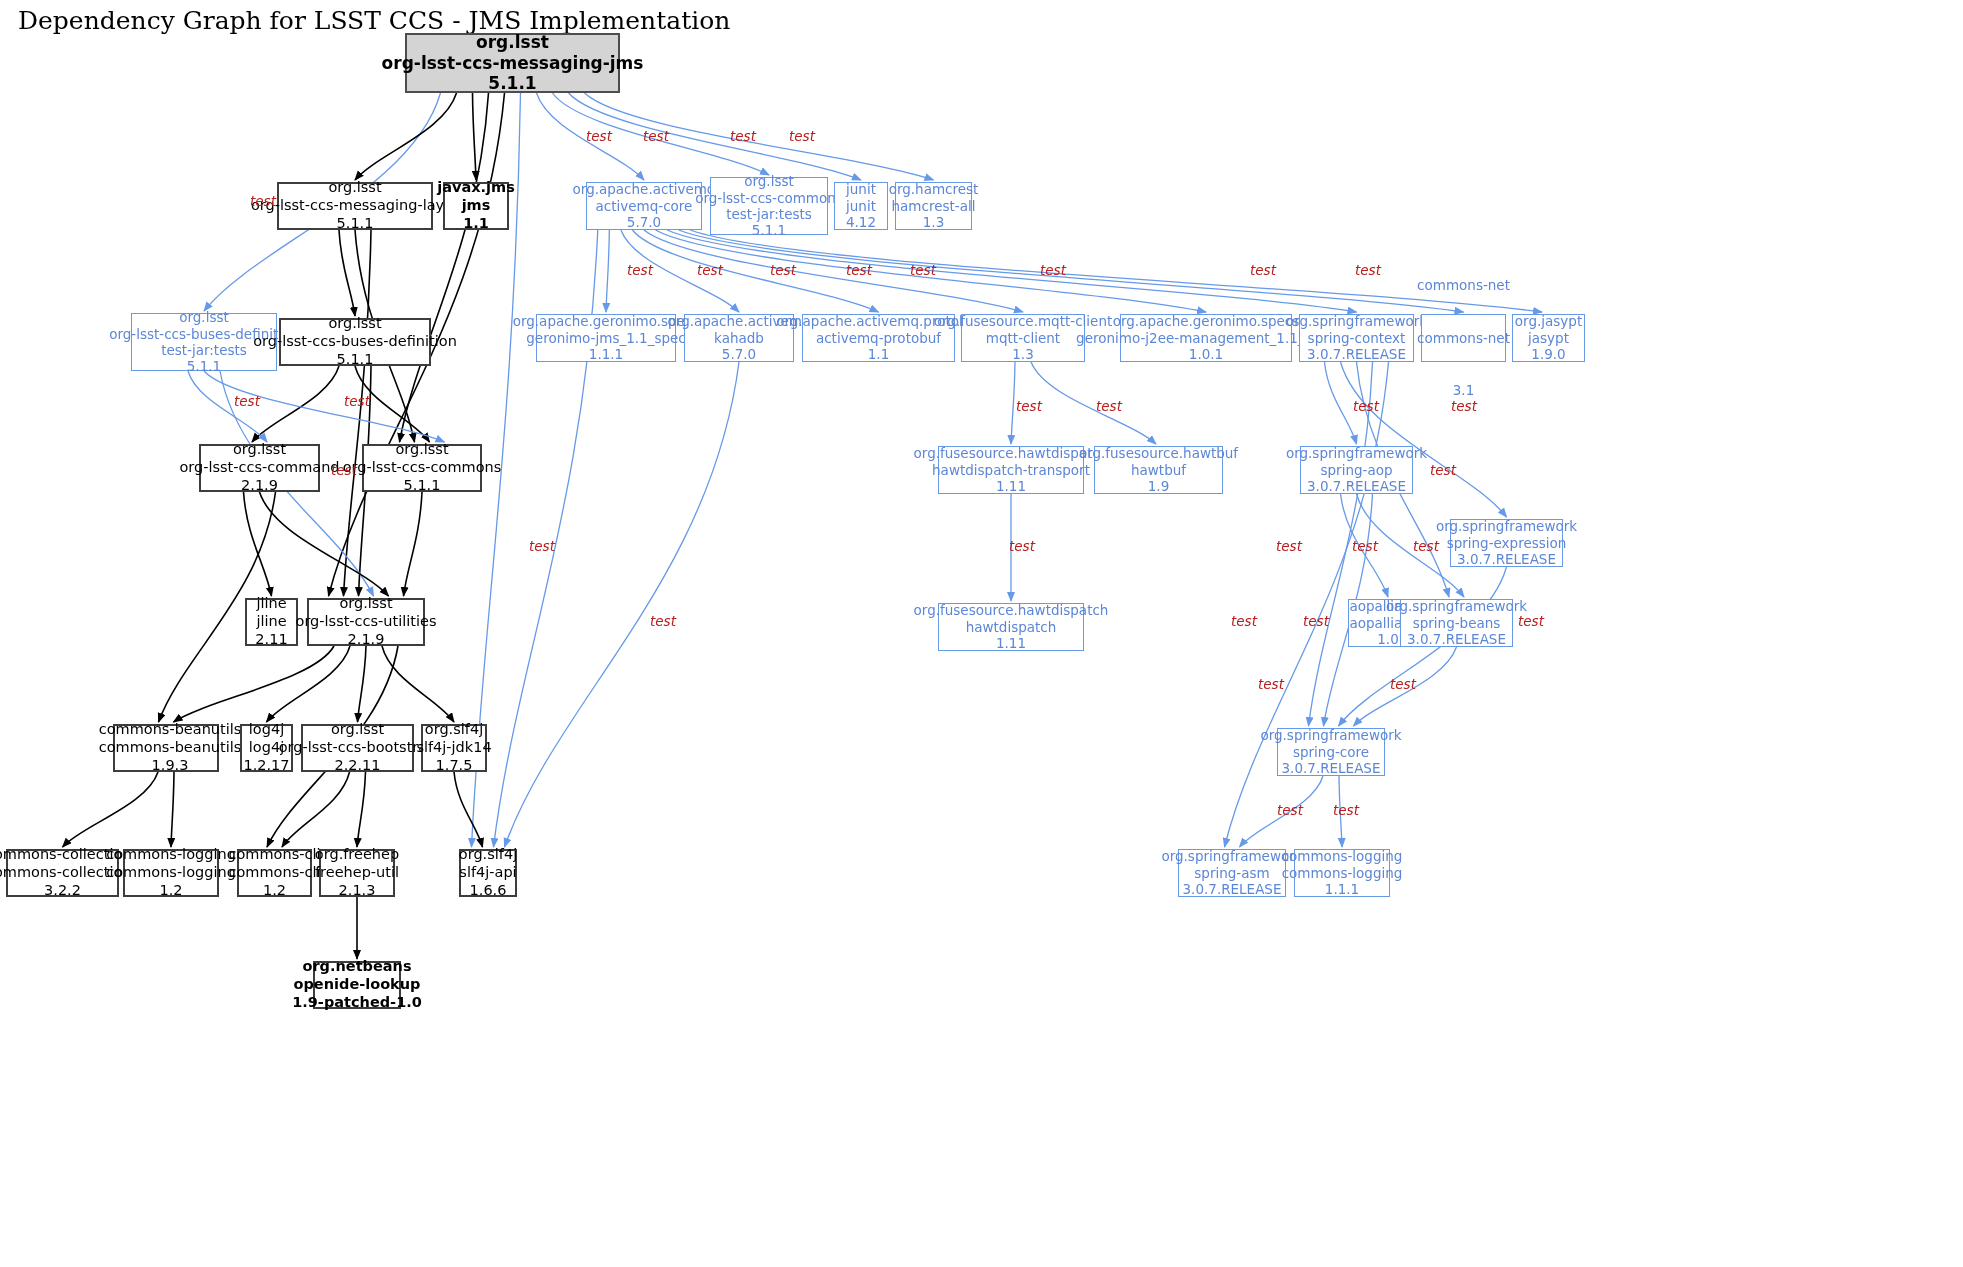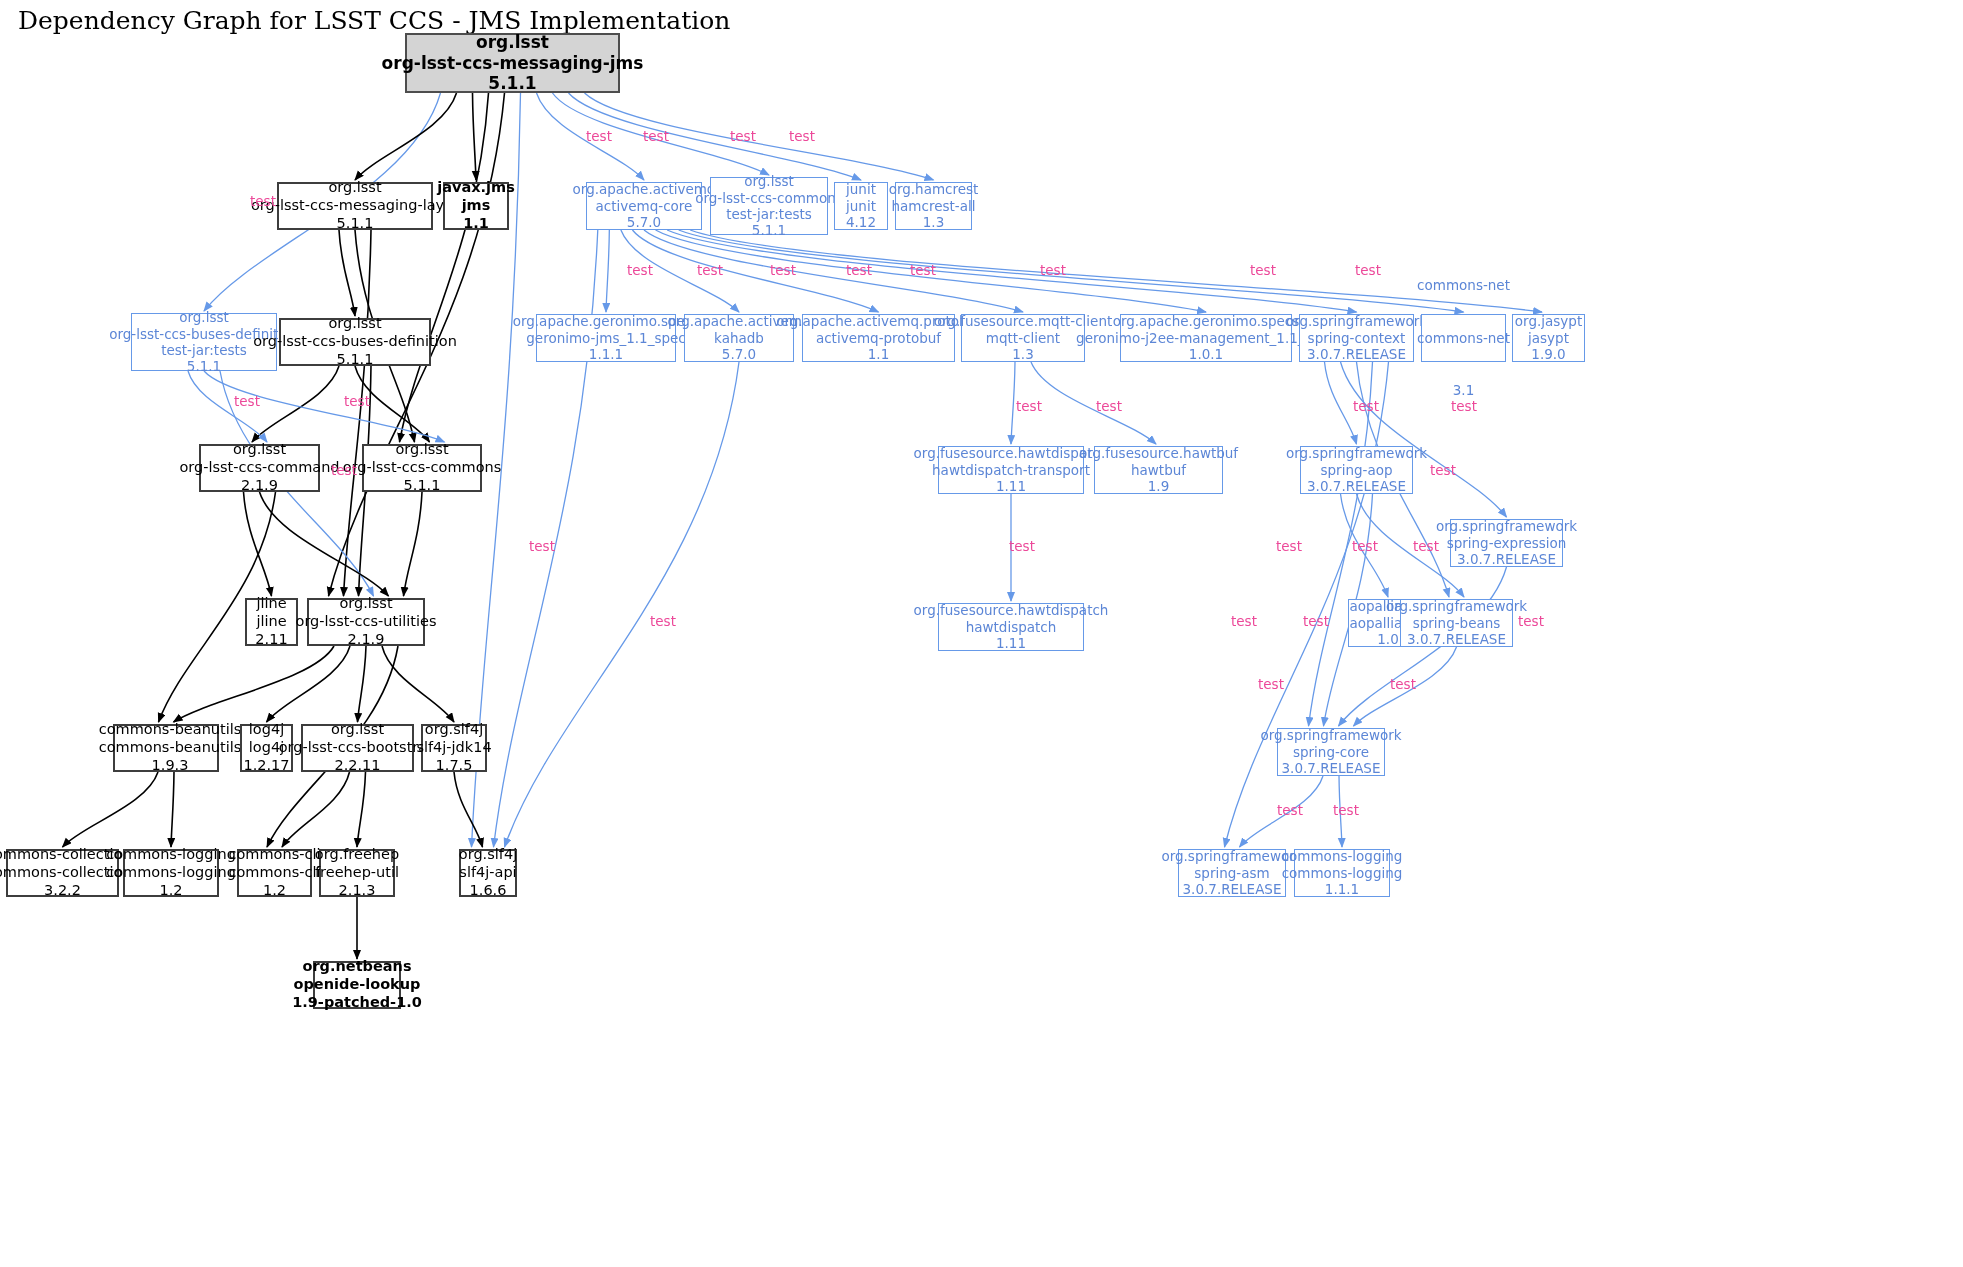--- a/index.html
+++ b/index.html
@@ -5,21 +5,21 @@
   html,body{margin:0;padding:0;background:#ffffff;}
   body{width:1963px;height:1267px;font-family:"DejaVu Sans",sans-serif;overflow:hidden;}
   #stage{position:relative;width:1963px;height:1267px;}
   #title{position:absolute;left:18px;top:6px;font-family:"DejaVu Serif",serif;font-size:25px;color:#000;white-space:nowrap;}
   svg#edges{position:absolute;left:0;top:0;width:1963px;height:1267px;pointer-events:none;}
   .node{position:absolute;box-sizing:border-box;display:flex;flex-direction:column;align-items:center;justify-content:center;text-align:center;line-height:1.22;white-space:nowrap;}
   .node .ln{display:block;}
   .compile{border:2px solid #3d3d3d;background:#ffffff;color:#000000;font-size:14.5px;}
   .root{border:2px solid #4d4d4d;background:#d4d4d4;color:#000000;font-size:17px;font-weight:bold;}
   .test{border:1.6px solid #6699e8;background:#ffffff;color:#5c86d6;font-size:13.5px;}
-  .elabel{position:absolute;font-size:13.5px;color:#ec4899;font-family:"DejaVu Sans",sans-serif;white-space:nowrap;}
+  .elabel{position:absolute;font-size:13.5px;color:#b91c1c;font-family:"DejaVu Sans",sans-serif;white-space:nowrap;font-style:italic;}
 </style>
 </head>
 <body>
 
 <div id="stage">
   <div id="title">Dependency Graph for LSST CCS - JMS Implementation</div>
   <svg id="edges" viewBox="0 0 1963 1267">
     <defs>
       <marker id="ahBlack" markerWidth="11" markerHeight="11" refX="9" refY="4" orient="auto" markerUnits="userSpaceOnUse">
         <path d="M0,0 L10,4 L0,8 z" fill="#000000"></path>

